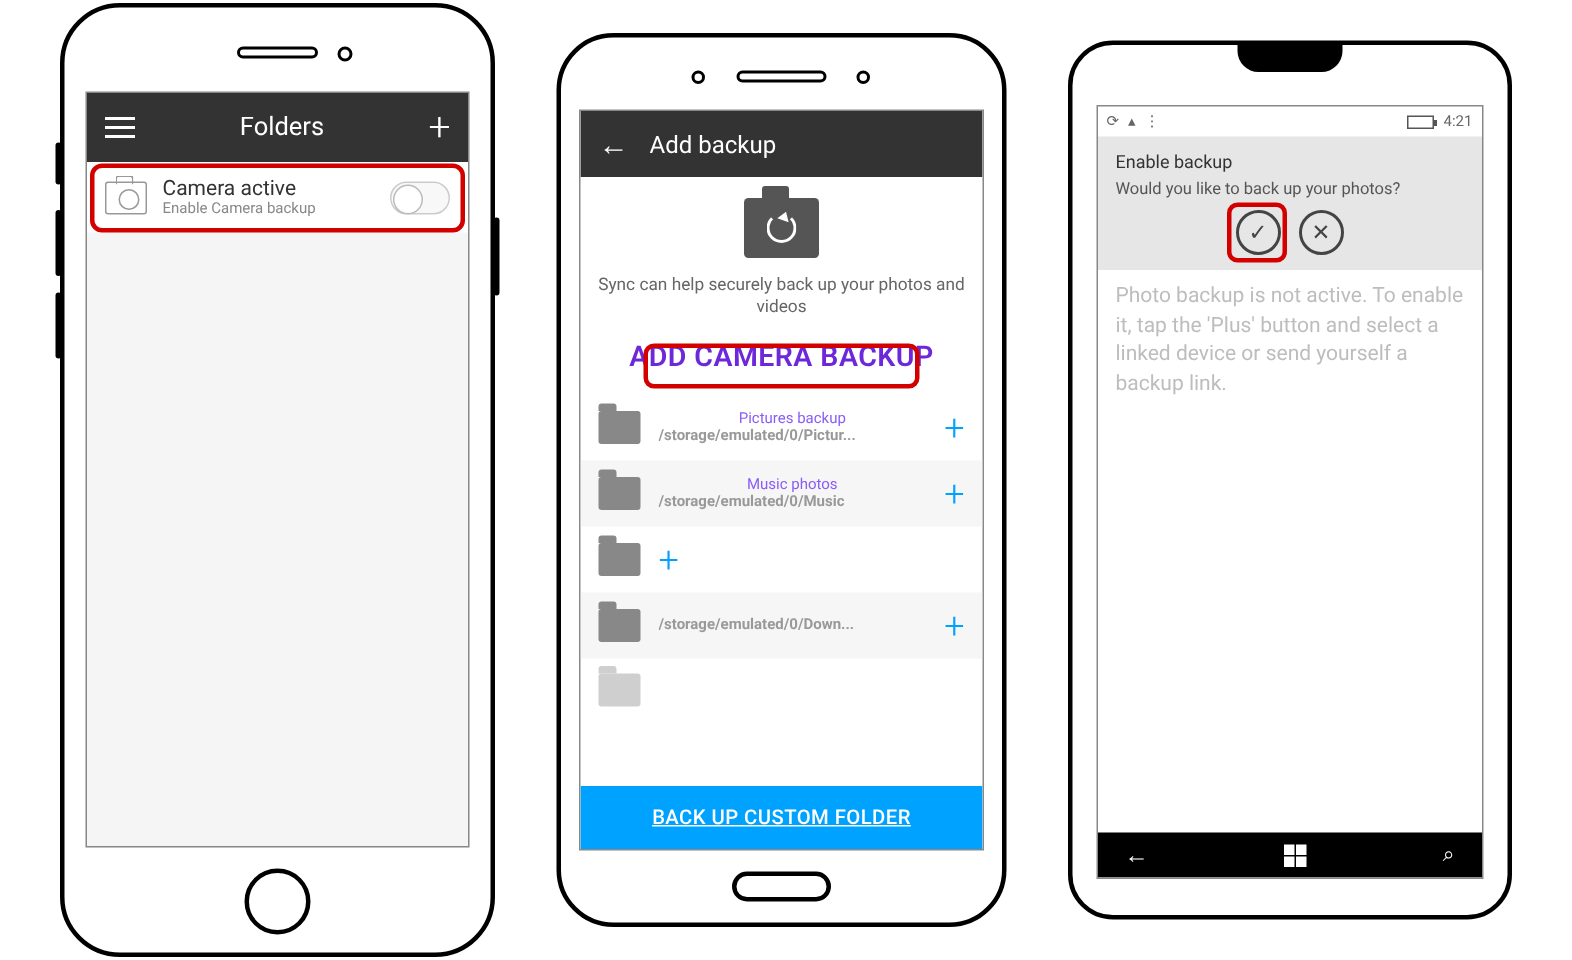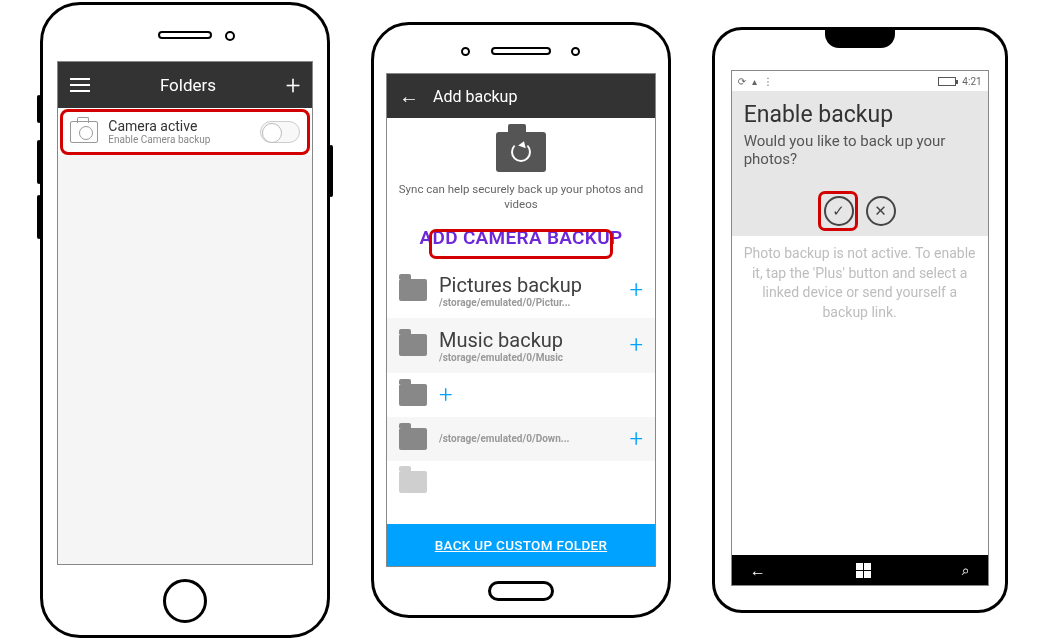--- a/index.html
+++ b/index.html
@@ -183,21 +183,21 @@
     padding:10px 12px;
   }
   .and-item:nth-child(even){ background:#f6f6f6; }
   .folder-icon {
     width:28px; height:22px; background:#888; border-radius:2px; position:relative;
   }
   .folder-icon::before {
     content:""; position:absolute; top:-5px; left:0; width:12px; height:5px; background:#888; border-radius:2px 2px 0 0;
   }
   .and-item .texts { flex:1; min-width:0; }
-  .and-item .title { font-size:20px; color:#404040; }
+  .and-item .title { font-size:10px; color:#8b5cf6;text-align:center; }
   .and-item .path { font-size:10px; color:#999; white-space:nowrap; overflow:hidden; text-overflow:ellipsis;font-weight:bold; }
   .and-item .plus-add { color:#00a2ff; font-size:24px; font-weight:300; line-height:1; }
   .and-bottom-btn {
     height:42px; background:#00a2ff; color:#fff;
     display:flex; align-items:center; justify-content:center;
     font-size:13.5px; font-weight:500; letter-spacing:0.3px;text-decoration:underline;
   }
 
   
   .winphone {
@@ -220,35 +220,35 @@
   .wp-status {
     height:20px; display:flex; align-items:center; justify-content:space-between;
     padding:0 6px; font-size:10px; color:#666;
   }
   .wp-status .icons { display:flex; gap:6px; align-items:center; }
   .wp-status .battery { width:18px; height:9px; border:1px solid #555; position:relative;}
   .wp-status .battery::after { content:""; position:absolute; right:-3px; top:2px; width:2px; height:4px; background:#555;}
   .wp-dialog {
     background:#e6e6e6; margin:0; padding:10px 12px; position:relative;
   }
-  .wp-dialog .dlg-title { font-size:23px; color:#333; font-weight:400; margin-bottom:4px;}
-  .wp-dialog .dlg-text { font-size:15px; color:#555; margin-bottom:28px;}
+  .wp-dialog .dlg-title { font-size:12px; color:#333; font-weight:400; margin-bottom:4px;}
+  .wp-dialog .dlg-text { font-size:11px; color:#555; margin-bottom:8px;}
   .wp-dialog .dlg-buttons { display:flex; justify-content:center; gap:12px; }
   .wp-circle-btn {
     width:30px; height:30px; border:2px solid #444; border-radius:50%;
     display:flex; align-items:center; justify-content:center;
     font-size:15px; color:#444;
   }
   .red-box-3 {
     position:absolute; left:50%; transform:translateX(-42px);
     bottom:5px; width:40px; height:40px;
     border:3px solid #d30000; border-radius:7px; pointer-events:none;
   }
   .wp-body { flex:1; padding:8px 12px; }
-  .wp-body .help-text { font-size:14px; color:#bdbdbd; line-height:1.4;text-align:center; }
+  .wp-body .help-text { font-size:14px; color:#bdbdbd; line-height:1.4; }
   .wp-navbar {
     height:30px; background:#000; display:flex; align-items:center; justify-content:space-between;
     padding:0 18px; color:#fff;
   }
   .wp-navbar .arrow { font-size:16px; }
   .wp-navbar .win-logo { width:15px; height:15px; display:grid; grid-template-columns:1fr 1fr; grid-template-rows:1fr 1fr; gap:1px;}
   .wp-navbar .win-logo span { background:#fff; }
   .wp-navbar .search { font-size:14px; }
 </style>
 </head>
@@ -306,21 +306,21 @@
         <div class="folder-icon"></div>
         <div class="texts">
           <div class="title">Pictures backup</div>
           <div class="path">/storage/emulated/0/Pictur...</div>
         </div>
         <div class="plus-add">+</div>
       </div>
       <div class="and-item">
         <div class="folder-icon"></div>
         <div class="texts">
-          <div class="title">Music backup</div>
+          <div class="title">Music photos</div>
           <div class="path">/storage/emulated/0/Music</div>
         </div>
         <div class="plus-add">+</div>
       </div>
       <div class="and-item">
         <div class="folder-icon"></div>
         <div class="plus-add">+</div>
       </div>
       <div class="and-item">
         <div class="folder-icon"></div>

